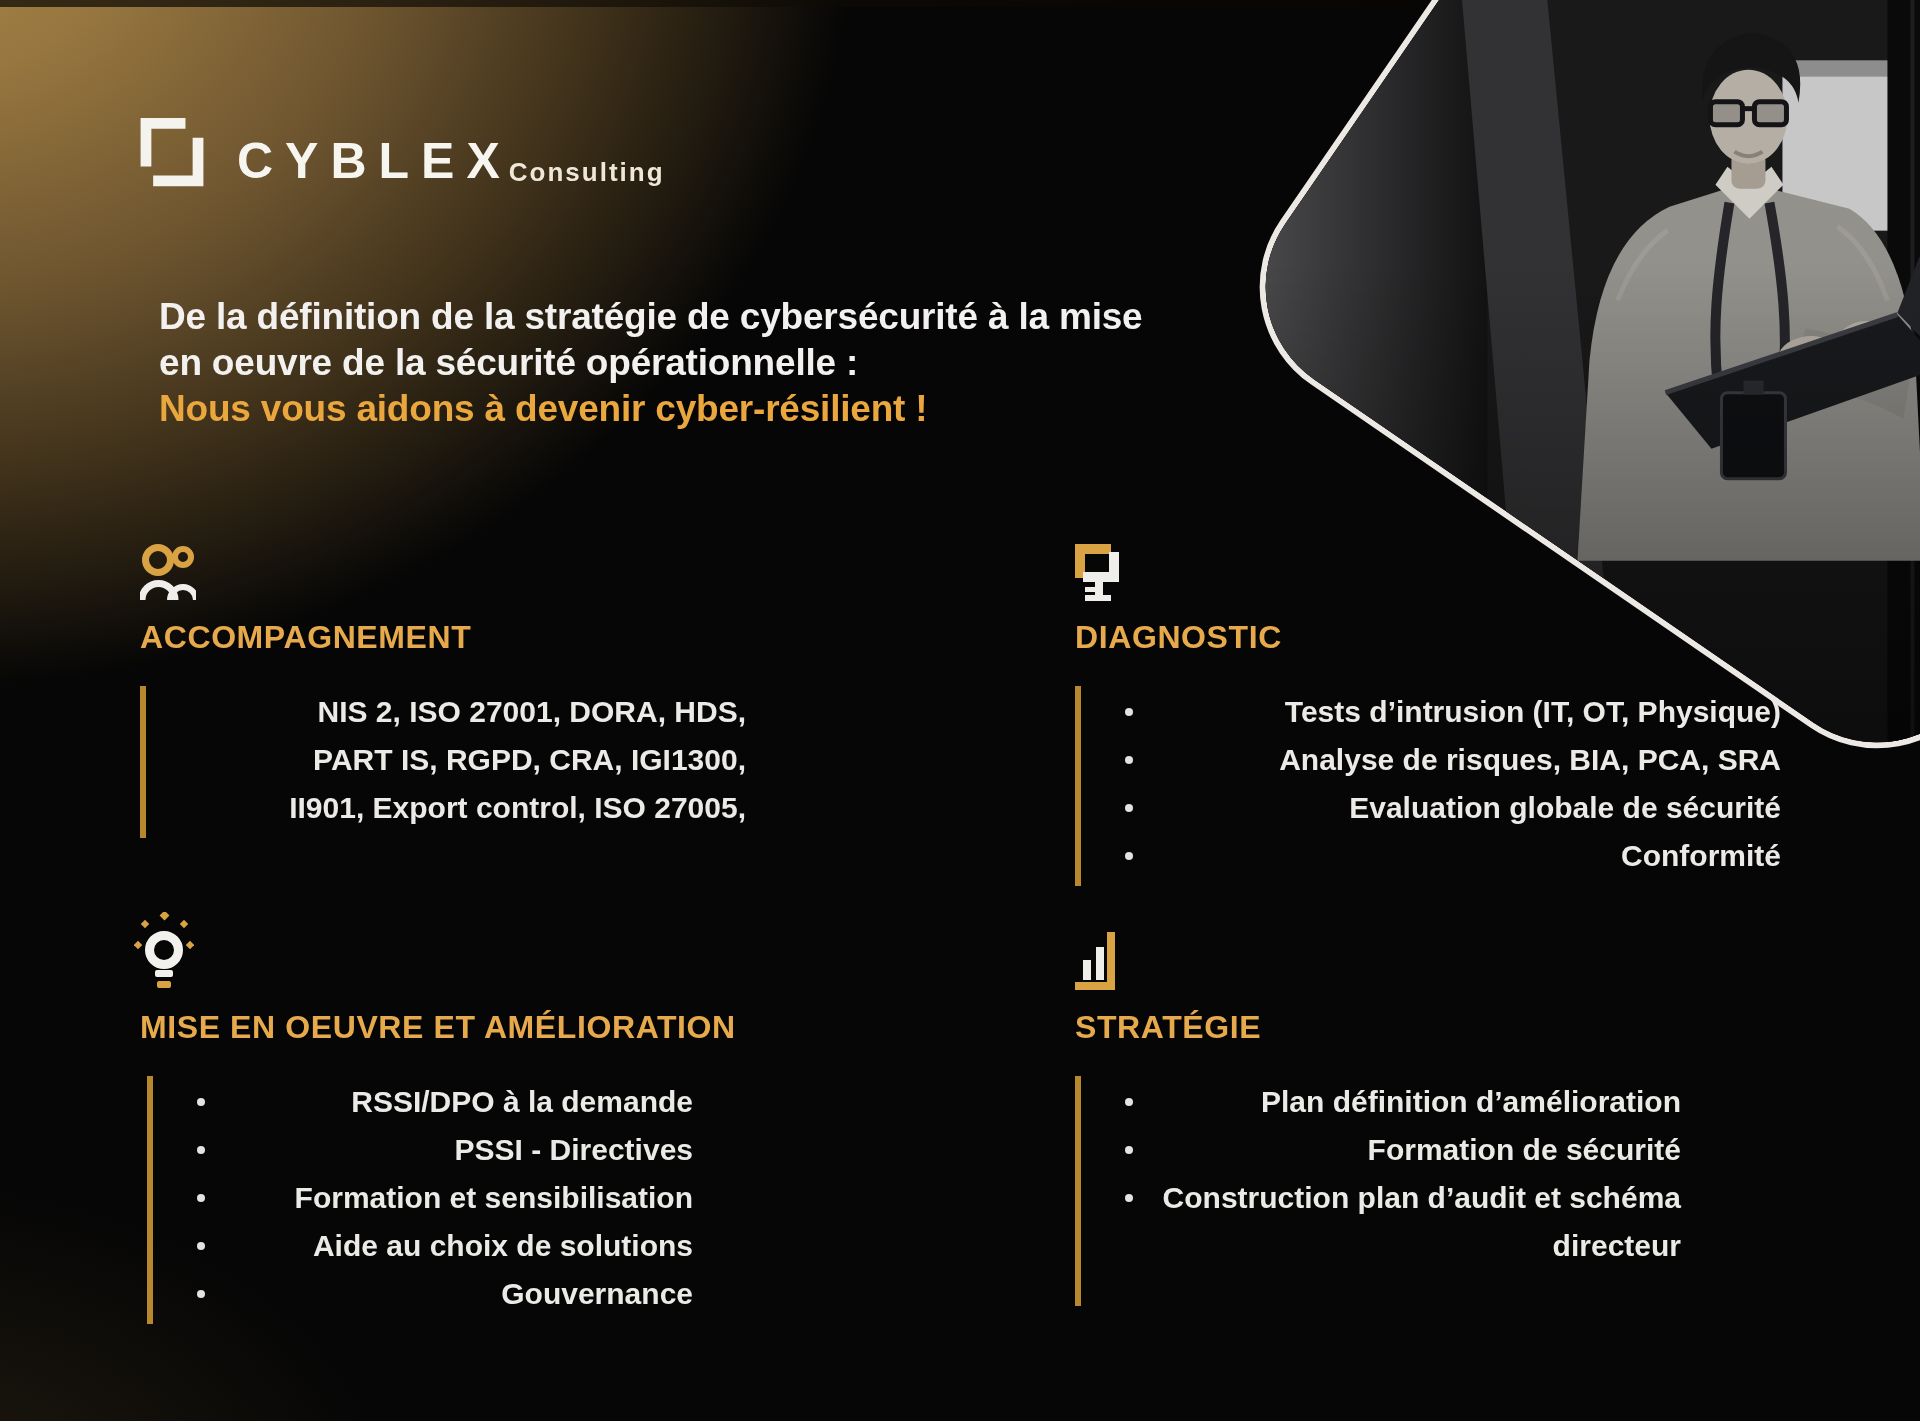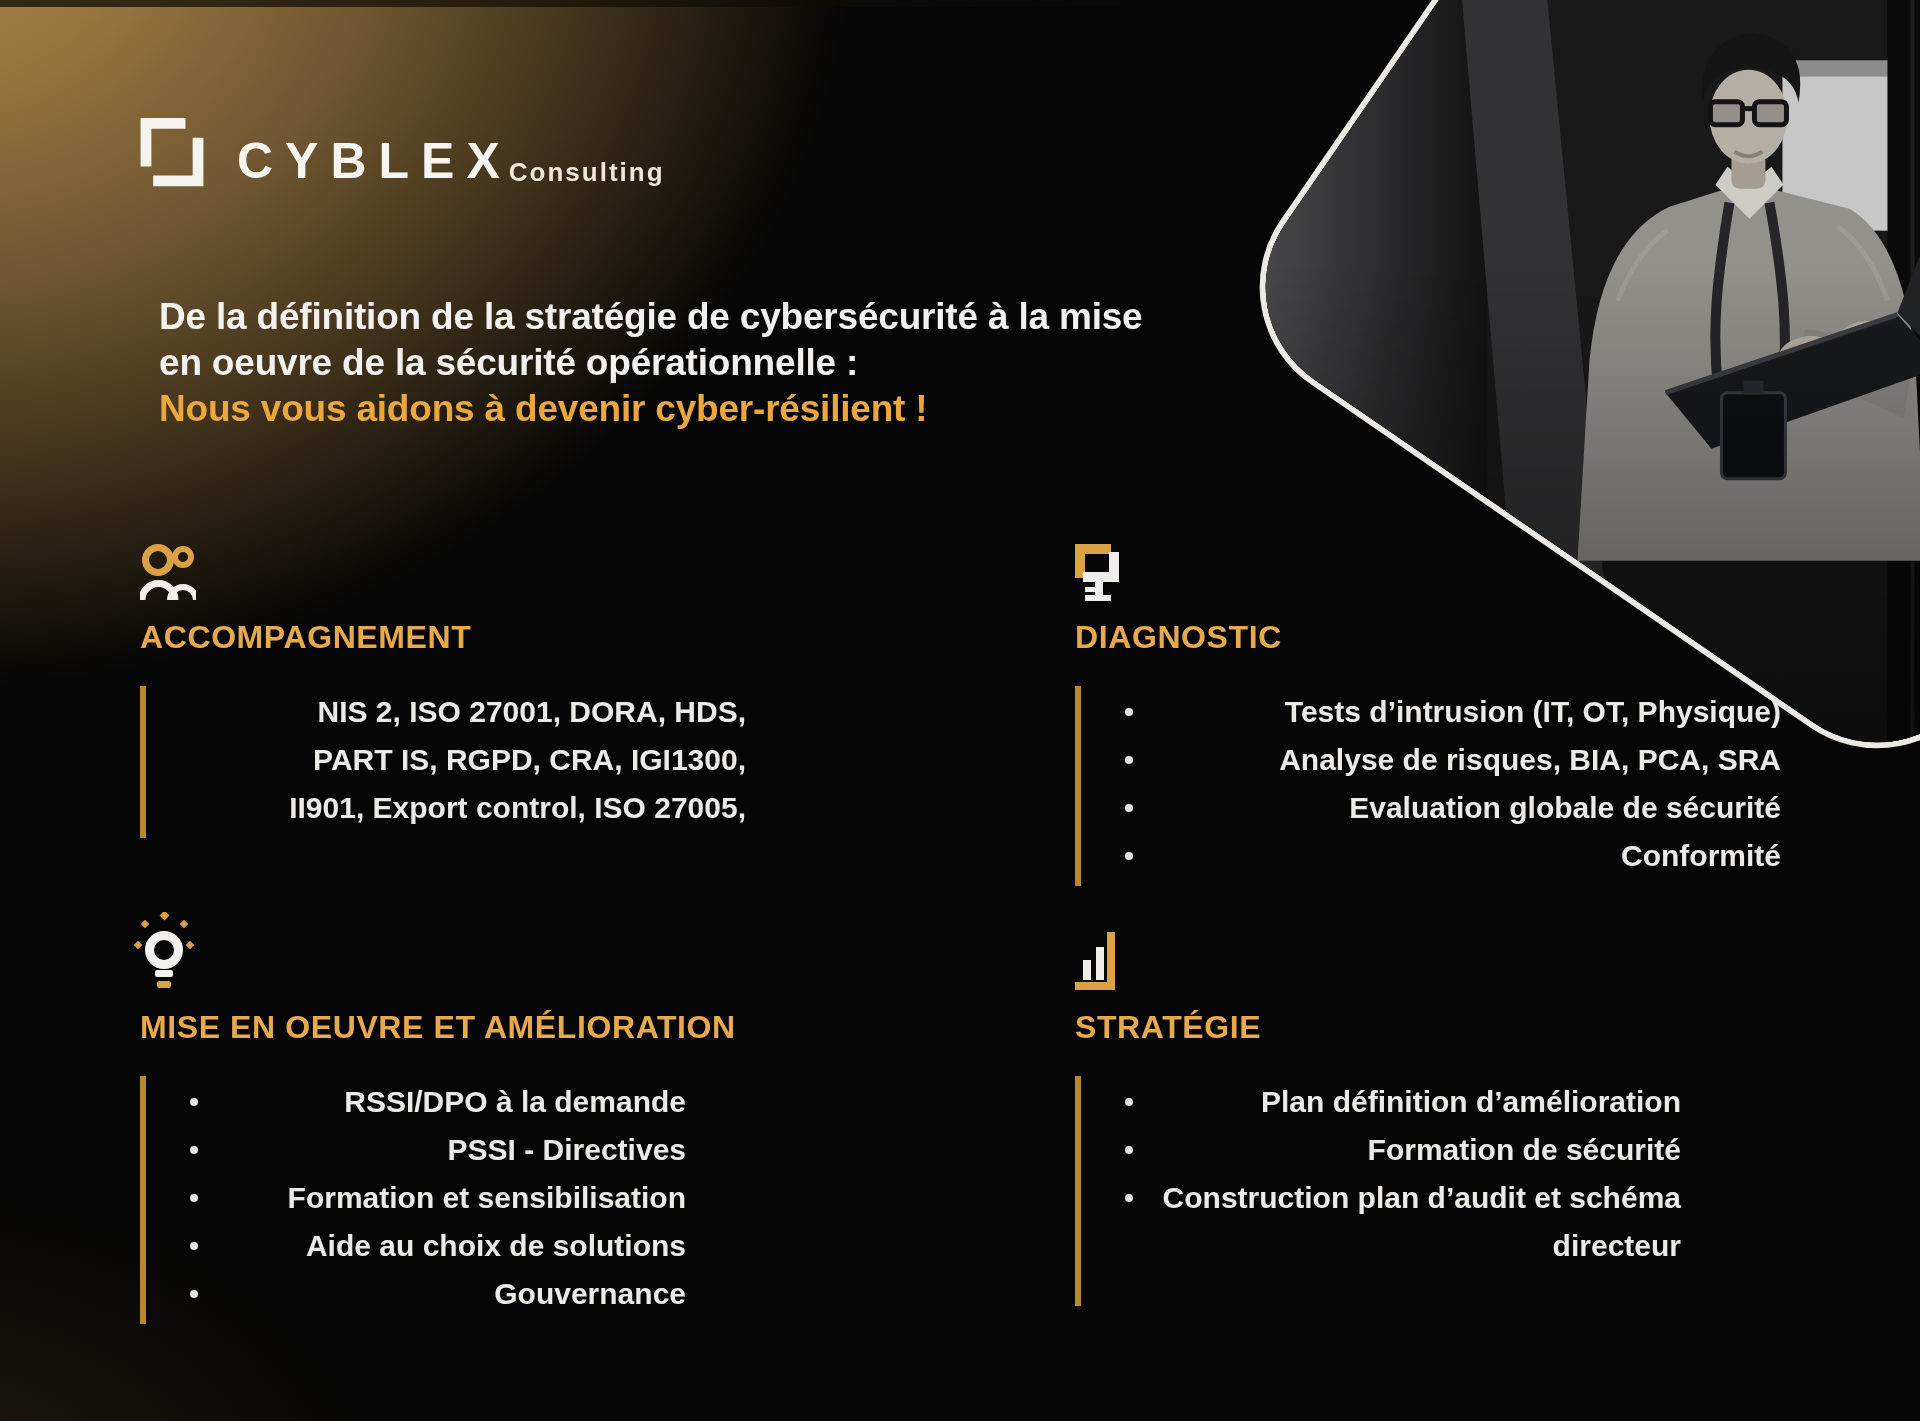--- a/index.html
+++ b/index.html
@@ -48,21 +48,21 @@
   .block-line{font-size:30px;font-weight:bold;color:#eceae6;line-height:48px;padding-left:26px;white-space:nowrap;}
   .bullet-item{position:relative;font-size:30px;font-weight:bold;color:#eceae6;line-height:48px;padding-left:40px;}
   .bullet-item::before{content:"";position:absolute;left:44px;top:20px;width:8px;height:8px;border-radius:50%;background:#e3e3e3;}
   #section-0{left:140px;top:543px;}
   #section-1{left:1075px;top:543px;}
   #section-2{left:140px;top:933px;}
   #section-3{left:1075px;top:933px;}
   #section-2 .sec-icon svg{left:-6px;}
   #section-1 .sec-body{width:700px;}
   #section-3 .sec-body{width:600px;min-height:222px;}
-  #section-2 .sec-body{width:540px;}
+  #section-2 .sec-body{width:540px;margin-left:7px;}
   #section-0 .sec-body{width:600px;}
 </style>
 </head>
 <body>
 
 <div class="canvas">
 
   <div class="photo-wrap">
     <div class="photo-inner">
       <svg viewBox="0 0 1200 1200">

